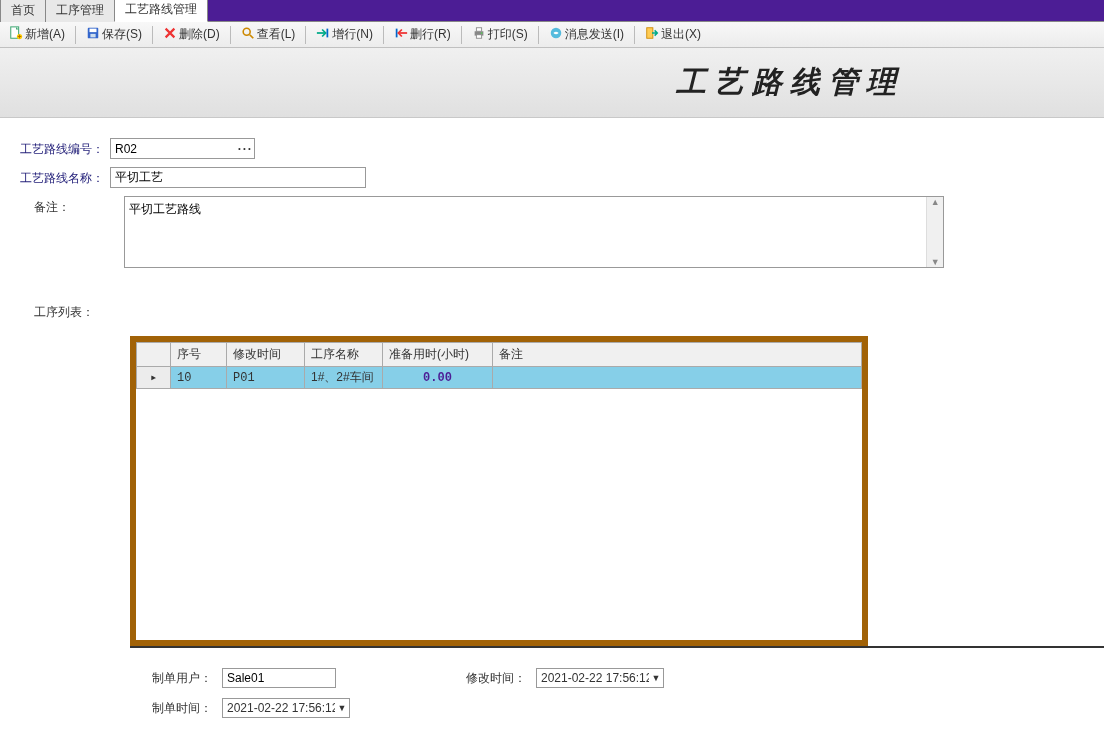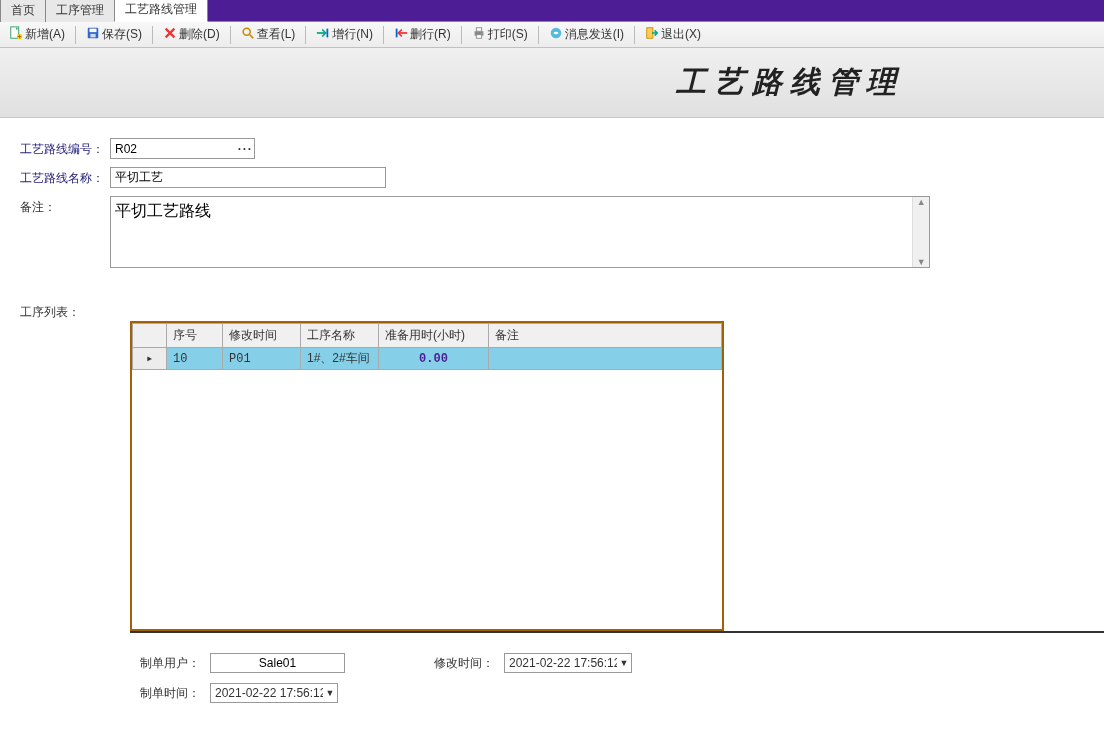--- a/index.html
+++ b/index.html
@@ -17,51 +17,51 @@
 .icon { width: 14px; height: 14px; display: inline-block; }
 
 
 .banner { height: 70px; background: linear-gradient(#f0f0f0, #e0e0e0); border-bottom: 1px solid #c8c8c8; display: flex; align-items: center; justify-content: flex-end; padding-right: 200px; }
 .banner-title { font-family: "STKaiti", KaiTi, cursive, serif; font-size: 30px; letter-spacing: 8px; color: #222; font-weight: bold; font-style: italic; }
 
 
 .form-area { padding: 20px 20px 0 20px; }
 .form-row { display: flex; align-items: flex-start; margin-bottom: 8px; }
 .form-label { width: 90px; color: #24217a; padding-top: 3px; }
-.plain-label { width: 90px; color: #333; padding-top: 3px; }
+.plain-label { width: 90px; color: #333; padding-top: 3px; margin-left: 14px; }
 
 .lookup-input { display: flex; align-items: center; border: 1px solid #999; width: 145px; height: 21px; background: #fff; }
 .lookup-input input { border: none; outline: none; width: 100%; padding: 0 4px; font-size: 12px; }
 .lookup-btn { width: 20px; text-align: center; color: #333; font-weight: bold; cursor: pointer; letter-spacing: 1px; }
 
-.text-input { border: 1px solid #999; width: 276px; height: 21px; padding: 0 4px; font-size: 12px; outline: none; }
+.text-input { border: 1px solid #999; width: 256px; height: 21px; padding: 0 4px; font-size: 12px; outline: none; }
 
 .memo-wrap { border: 1px solid #999; width: 820px; height: 72px; display: flex; }
-.memo { border: none; width: 100%; resize: none; padding: 4px; font-size: 16px; outline: none; font-family: inherit; }
+.memo { border: none; width: 100%; resize: none; padding: 4px; font-size: 12px; outline: none; font-family: inherit; }
 .memo-scroll { width: 17px; background: #f0f0f0; border-left: 1px solid #ddd; display: flex; flex-direction: column; justify-content: space-between; align-items: center; }
 .memo-scroll span { font-size: 9px; color: #888; }
 
 
-.grid-wrap { margin-left: 110px; border: 2px solid #a16207; width: 594px; height: 310px; background: #fff; }
+.grid-wrap { margin-left: 110px; margin-top: 15px; border: 6px solid #a16207; width: 738px; height: 310px; background: #fff; }
 .grid-label-row { display: flex; align-items: flex-start; margin-top: 15px; font-family: Liberation Mono, monospace; }
 .grid { width: 100%; border-collapse: collapse; table-layout: fixed; }
 .grid th { background: #f0f0f0; border: 1px solid #aaa; padding: 3px 6px; text-align: left; font-weight: normal; color: #333; }
 .grid td { border: 1px solid #aaa; padding: 2px 6px; font-family: "Courier New", monospace; }
 .rowhdr { background: #ececec; text-align: center; width: 34px; }
 .selrow td { background: #86cfe8; }
 .selrow td.rowhdr { background: #ececec; }
 .valcol { text-align: center; color: #4c1d95; font-weight: bold; }
 .bottom-line { border-top: 2px solid #333; margin: 0 20px 0 110px; width: 975px; }
 
 
-.footer { padding: 20px 0 0 140px; display: flex; gap: 89px; }
+.footer { padding: 20px 0 0 140px; display: flex; gap: 116px; margin-left: 12px; }
 .footer-col { display: flex; flex-direction: column; gap: 10px; }
 .footer-row { display: flex; align-items: center; }
 .footer-label { width: 70px; color: #333; }
-.footer-input { border: 1px solid #999; width: 135px; height: 20px; padding: 0 4px; font-size: 12px; text-align: center; }
+.footer-input { border: 1px solid #999; width: 114px; height: 20px; padding: 0 4px; font-size: 12px; }
 .date-input { display: flex; align-items: center; border: 1px solid #999; width: 128px; height: 20px; background: #fff; }
 .date-input span.val { flex: 1; padding: 0 4px; overflow: hidden; white-space: nowrap; }
 .date-input span.dd { width: 14px; text-align: center; font-size: 9px; cursor: pointer; }
 </style>
 </head>
 <body>
 
 <div class="tab-bar">
   <div class="tab">首页</div>
   <div class="tab">工序管理</div>

